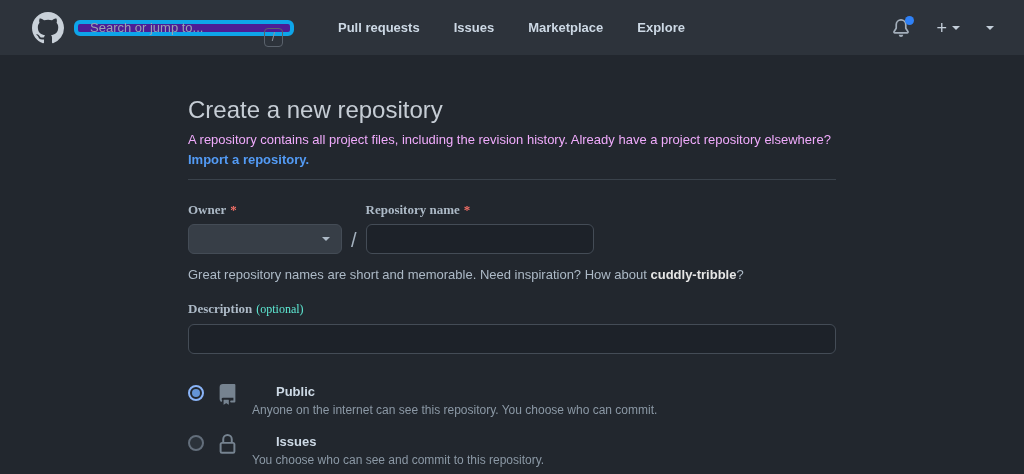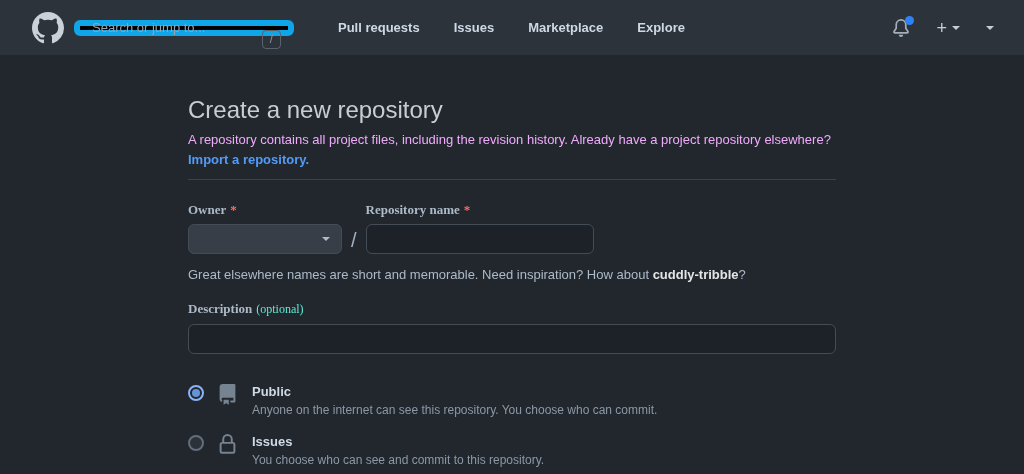--- a/index.html
+++ b/index.html
@@ -23,22 +23,22 @@
     margin-left: 16px;
     width: 32px; height: 32px;
     color: #c9d1d9;
     display: flex; align-items: center; justify-content: center;
     cursor: pointer;
     flex: 0 0 auto;
   }
   .search-box {
     position: relative;
     width: 220px; height: 16px;
-    background: #000000;
-    border: 6px solid #0ea5e9;
+    background: #4c1d95;
+    border: 4px solid #0ea5e9;
     border-radius: 6px;
     display: flex; align-items: center;
     flex: 0 0 auto;
   }
   .search-box input {
     background: transparent;
     border: none; outline: none;
     color: #adbac7;
     font-size: 13px;
     padding: 0 30px 0 12px;
@@ -225,20 +225,21 @@
     margin: 0 14px 0 13px;
     flex: 0 0 auto;
     display: flex;
     margin-top: 0px;
   }
   .vis-label {
     font-size: 13px;
     font-weight: 700;
     color: #cdd9e5;
     line-height: 16px;
+    margin-left: 24px;
   }
   .vis-desc {
     font-size: 12px;
     color: #8b98a5;
     line-height: 15px;
     margin-top: 3px;
   }
 </style>
 </head>
 <body>
@@ -297,21 +298,21 @@
           <span class="caret"></span>
         </button>
       </div>
       <span class="slash-sep">/</span>
       <div class="field">
         <span class="field-label"><span>Repository name</span><span class="required">*</span></span>
         <input class="text-input repo-input" type="text" style="">
       </div>
     </div>
 
-    <p class="helper"><span>Great elsewhere names are short and memorable. Need inspiration? How about </span><span class="suggestion">cuddly-tribble</span><span>?</span></p>
+    <p class="helper"><span>Great repository names are short and memorable. Need inspiration? How about </span><span class="suggestion">cuddly-tribble</span><span>?</span></p>
 
     <div class="desc-block">
       <span class="field-label" style="margin-bottom:0"><span>Description</span><span class="optional-note">(optional)</span></span>
       <input class="text-input desc-input" type="text" style="">
     </div>
 
     <div class="visibility">
 
       <div class="vis-row">
         <span class="radio checked"></span>

